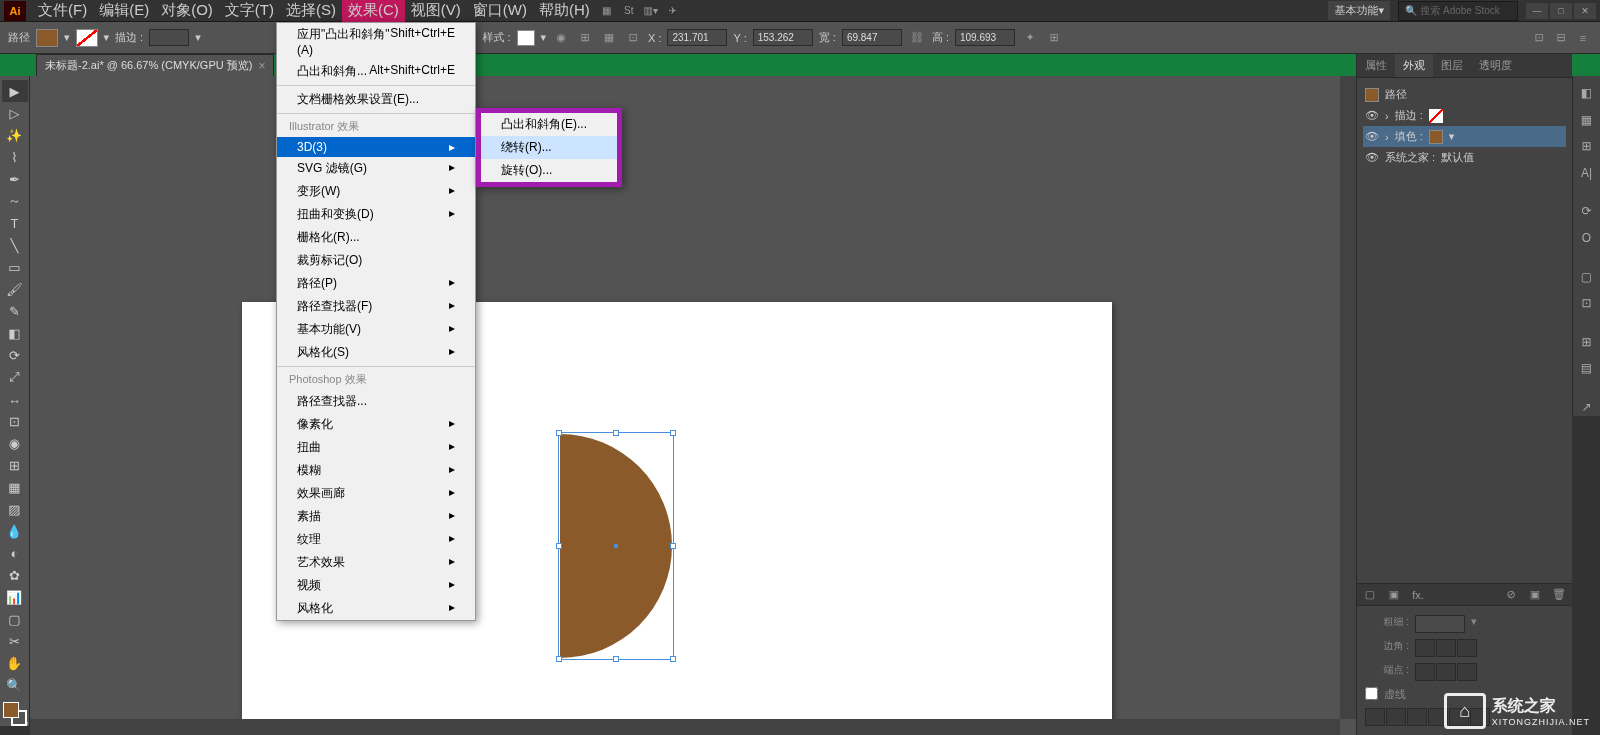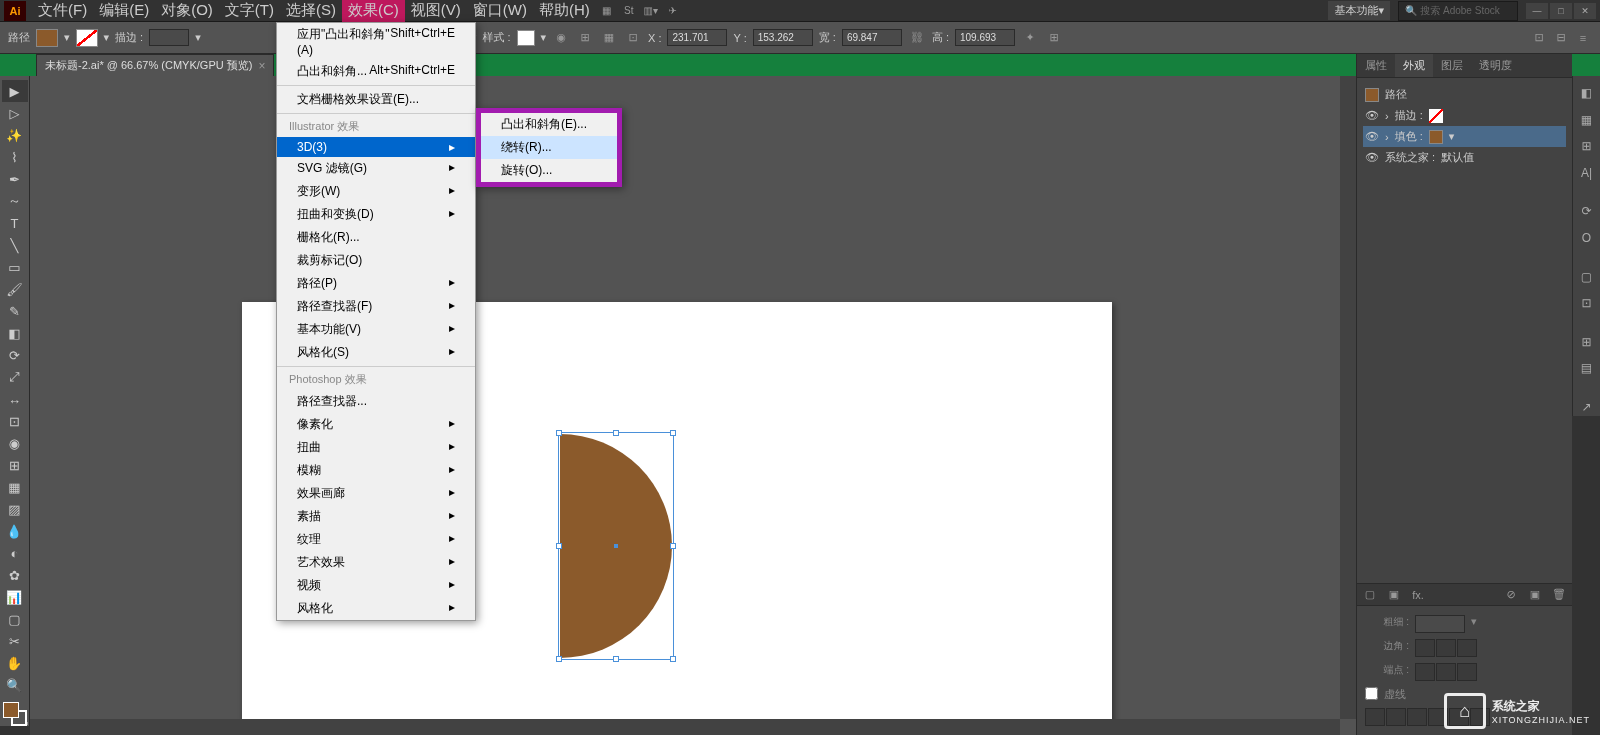--- a/index.html
+++ b/index.html
@@ -412,16 +412,16 @@
 
 <div class="submenu">
   <div class="sub-item">凸出和斜角(E)...</div>
   <div class="sub-item hl">绕转(R)...</div>
   <div class="sub-item">旋转(O)...</div>
 </div>
 
 <div class="watermark">
   <div class="logo">⌂</div>
   <div>
-    <div style="font-size:12px;font-weight:bold">系统之家</div>
+    <div style="font-size:16px;font-weight:bold">系统之家</div>
     <div style="font-size:9px;letter-spacing:1px">XITONGZHIJIA.NET</div>
   </div>
 </div>
 
 </body></html>

